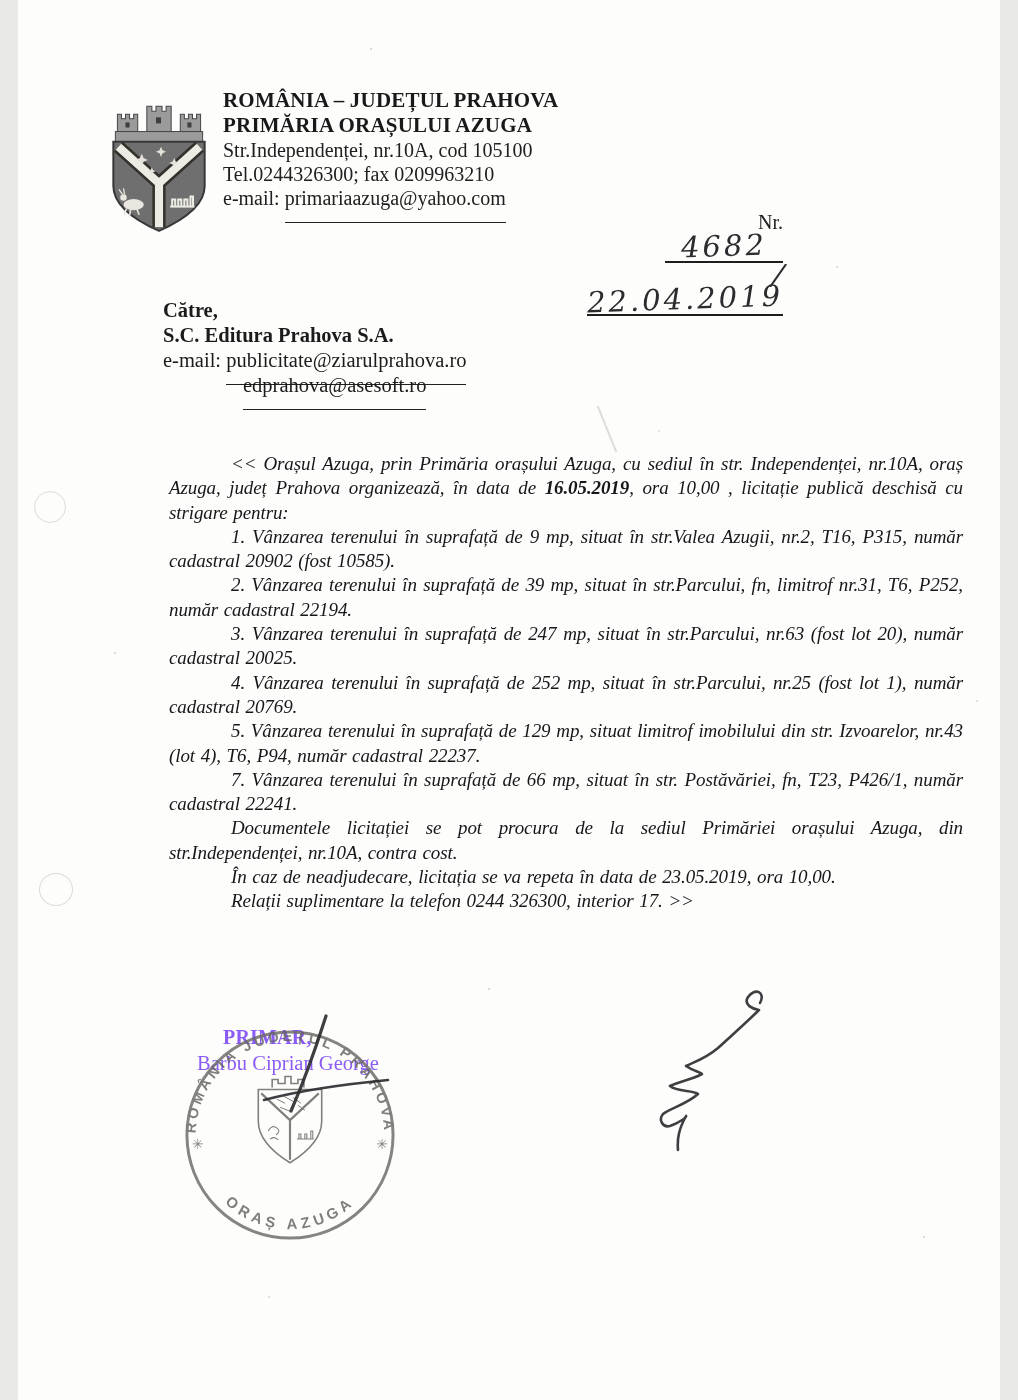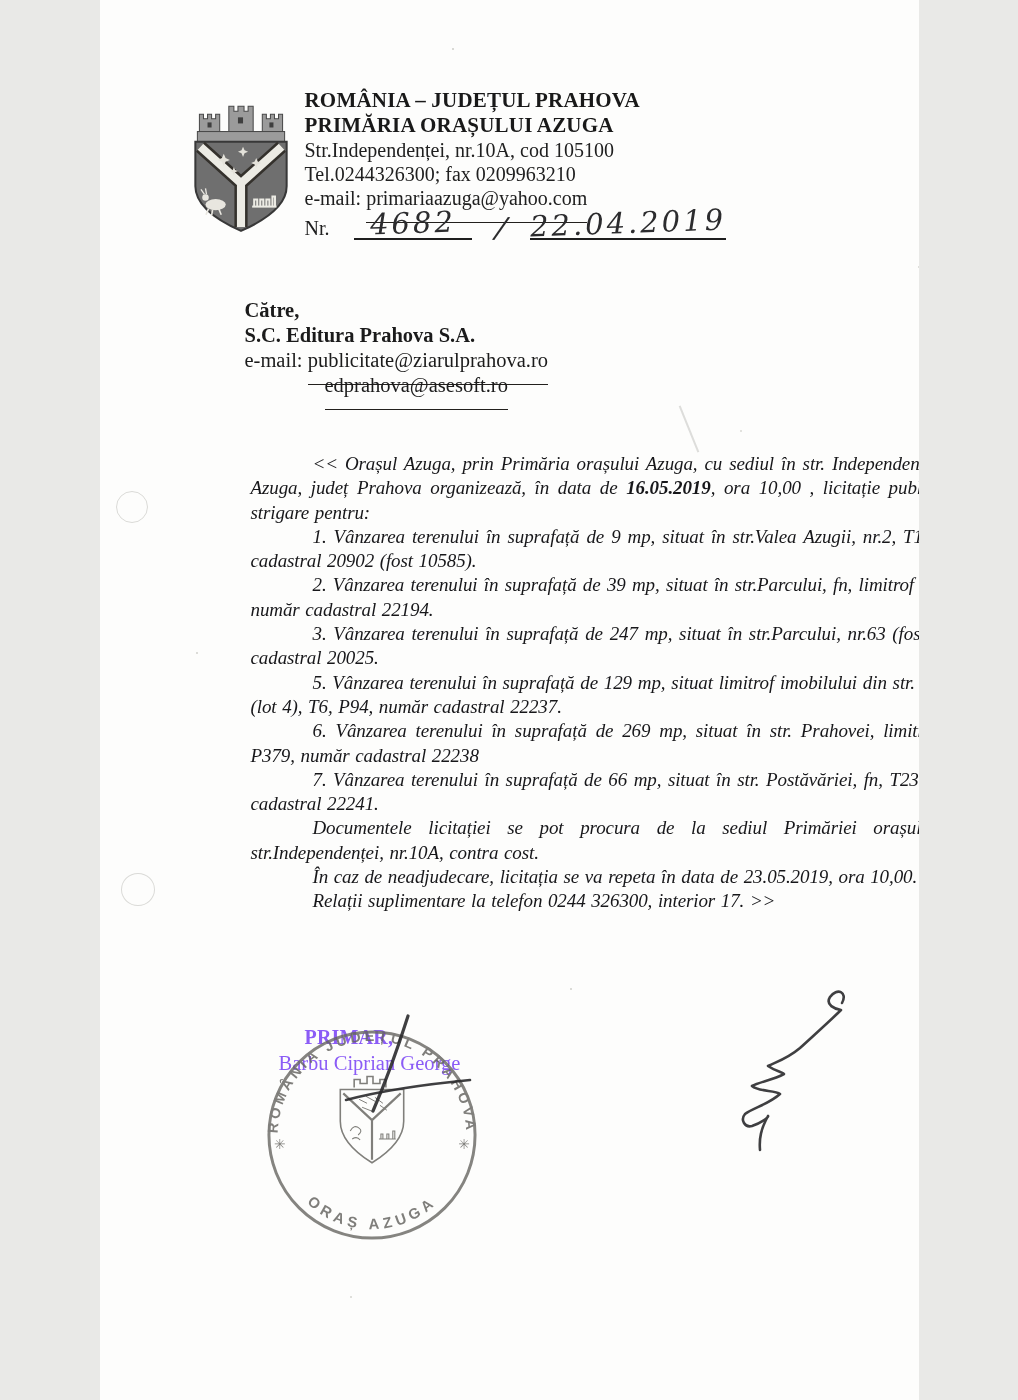--- a/index.html
+++ b/index.html
@@ -1,27 +1,27 @@
 <!DOCTYPE html>
 <html><head>
 <meta charset="utf-8">
 <style>
   html,body{margin:0;padding:0;background:#e9e9e7;}
   .page{
-    position:relative;width:819px;height:1400px;margin:0 auto;
+    position:relative;width:982px;height:1400px;margin:0 auto;
     background:#fdfdfc;overflow:hidden;
     font-family:"Liberation Serif",serif;color:#1e1e1e;
   }
   
   .crest{position:absolute;left:85px;top:93px;width:112px;height:142px;}
   .lh-text{position:absolute;left:205px;top:88px;width:560px;}
   .lh-bold{font-weight:bold;font-size:21px;line-height:25px;letter-spacing:.2px;color:#191919;}
   .lh-reg{font-size:20px;line-height:24px;color:#202020;}
   .u{border-bottom:1.6px solid #23201d;padding-bottom:13px;}
-  .nr-line{font-size:20px;margin-top:1px;display:flex;align-items:flex-end;gap:24px;color:#202020;}
+  .nr-line{font-size:20px;margin-top:1px;display:flex;align-items:flex-end;gap:0;color:#202020;flex-direction:column;}
   .nr-slot{display:inline-block;border-bottom:2px solid #1e1e1e;text-align:center;}
   .nr-slot.s1{min-width:118px;}
   .nr-slot.s2{min-width:168px;}
   .hand{
     font-family:"DejaVu Serif",serif;font-style:italic;font-size:29px;line-height:24px;
     letter-spacing:3px;color:#2c2c2e;display:inline-block;transform:rotate(-2deg);
   }
   .hand-slash{font-family:"DejaVu Serif",serif;font-style:italic;font-size:30px;line-height:24px;color:#2c2c2e;transform:rotate(8deg);}
   
   .recipient{position:absolute;left:145px;top:298px;font-size:20.5px;line-height:25px;color:#1b1b1b;}
@@ -119,22 +119,22 @@
     <div class="b">S.C. Editura Prahova  S.A.</div>
     <div><span>e-mail: </span><span class="u">publicitate@ziarulprahova.ro</span></div>
     <div class="email2"><span class="u">edprahova@asesoft.ro</span></div>
   </div>
 
   <div class="body-text">
     <p><span>&lt;&lt; Orașul Azuga, prin Primăria orașului Azuga, cu sediul în str. Independenței, nr.10A, oraș Azuga, județ Prahova organizează, în data de </span><b>16.05.2019</b><span>, ora 10,00 , licitație publică deschisă cu strigare pentru:</span></p>
     <p>1. Vânzarea terenului  în suprafață de 9 mp, situat în str.Valea Azugii, nr.2, T16, P315, număr cadastral 20902 (fost 10585).</p>
     <p>2. Vânzarea terenului  în suprafață de 39 mp, situat în str.Parcului, fn, limitrof nr.31, T6, P252, număr cadastral 22194.</p>
     <p>3. Vânzarea terenului  în suprafață de 247 mp, situat în str.Parcului, nr.63 (fost lot 20), număr cadastral 20025.</p>
+    <p>4. Vânzarea terenului  în suprafață de 252 mp, situat în str.Parcului, nr.25 (fost lot 1), număr cadastral 20769.</p>
     <p>5. Vânzarea terenului în suprafață de 129 mp, situat limitrof imobilului din str. Izvoarelor, nr.43 (lot 4), T6, P94, număr cadastral 22237.</p>
-    <p>6. Vânzarea terenului  în suprafață de 269 mp, situat în str. Prahovei, limitrof nr.25A, T21, P379, număr cadastral 22238</p>
     <p>7. Vânzarea terenului  în suprafață de 66 mp, situat în str. Postăvăriei, fn, T23, P426/1, număr cadastral 22241.</p>
     <p>Documentele licitației se pot procura de la sediul Primăriei orașului Azuga, din str.Independenței, nr.10A,  contra cost.</p>
     <p>În caz de neadjudecare, licitația se va repeta în data de 23.05.2019, ora 10,00.</p>
     <p>Relații suplimentare la telefon 0244 326300, interior 17. &gt;&gt;</p>
   </div>
 
   <div class="sig sig-primar">
     <div class="sig-title">PRIMAR,</div>
     <div class="sig-name">Barbu Ciprian George</div>
   </div>

